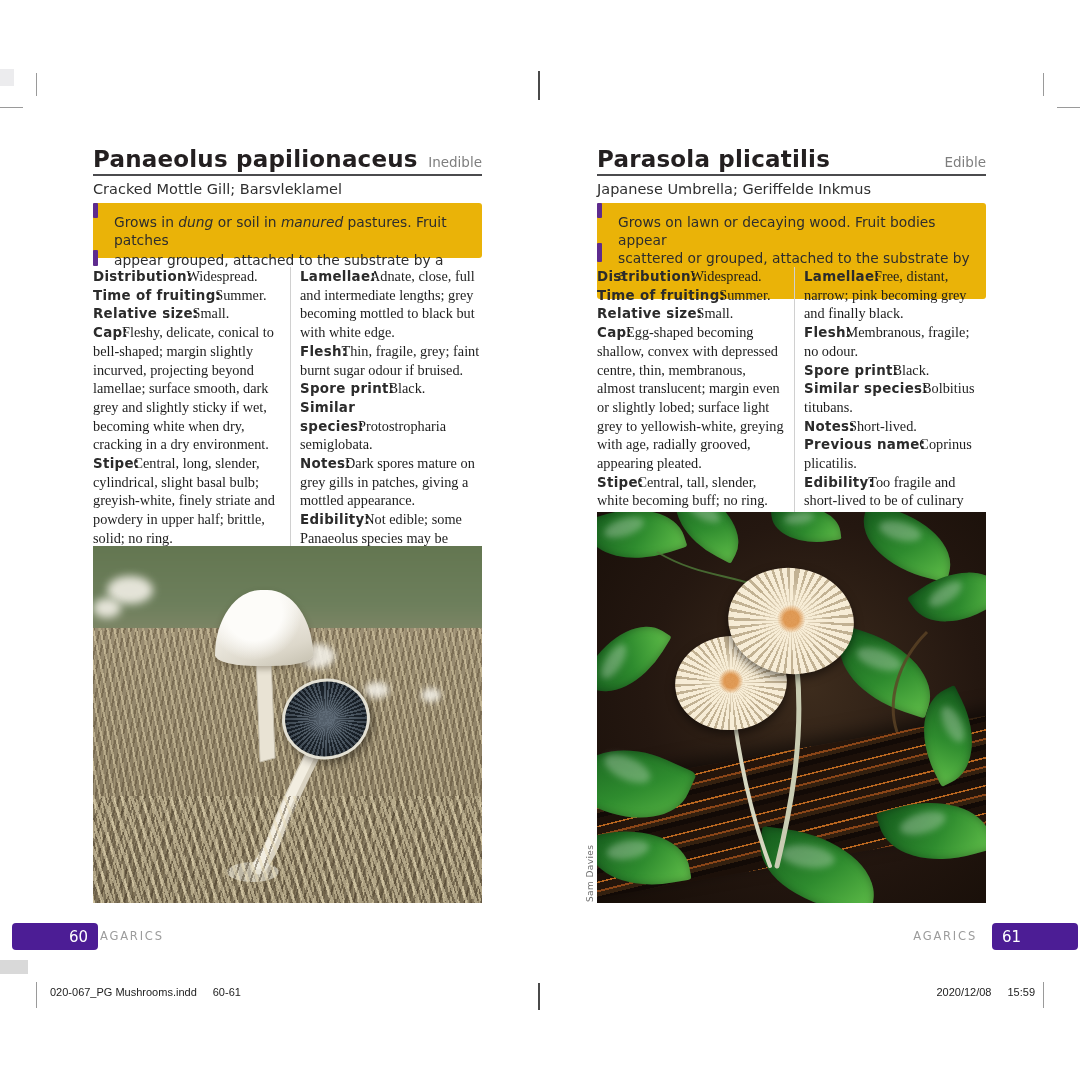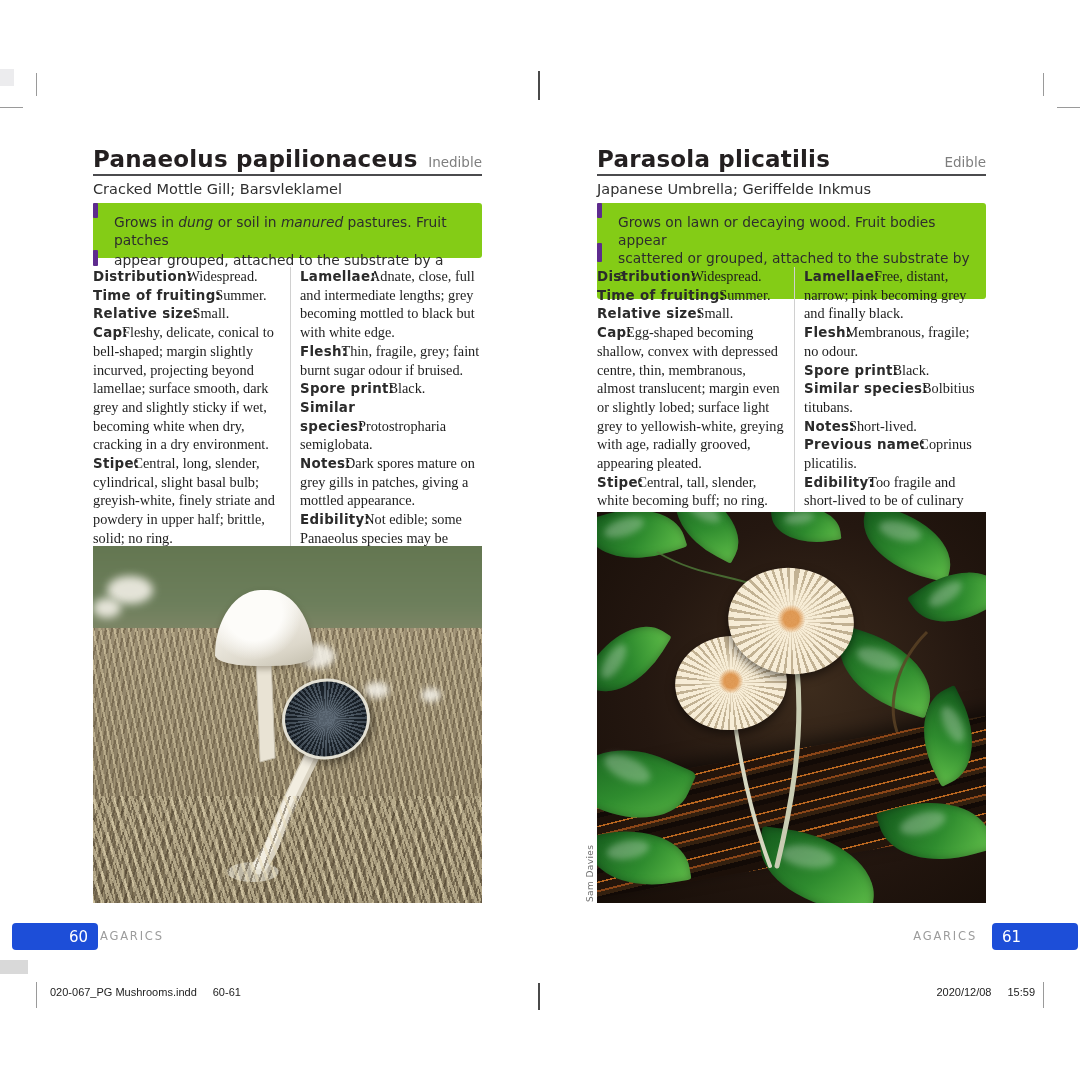--- a/index.html
+++ b/index.html
@@ -15,21 +15,21 @@
   
   .page{position:absolute;top:140px;width:389px;}
   .page.left{left:93px;} .page.right{left:597px;}
 
   .title-row{position:absolute;top:6px;left:0;width:100%;display:flex;align-items:flex-end;justify-content:space-between;}
   .sp-title{font-size:23px;font-weight:bold;color:#231f20;letter-spacing:.2px;line-height:26px;}
   .ed-tag{font-size:13.5px;color:#7e7e7e;padding-bottom:2px;}
   .title-rule{position:absolute;top:34px;left:0;width:100%;height:2px;background:#4b4b4e;}
   .common{position:absolute;top:41px;left:0;font-size:14.5px;color:#2f2f2f;}
 
-  .intro{position:absolute;top:63px;left:0;width:389px;background:#84cc16;border-radius:3px;
+  .intro{position:absolute;top:63px;left:0;width:389px;background:#eab308;border-radius:3px;
          box-sizing:border-box;padding:11px 12px 8px 21px;font-size:13.8px;line-height:17.8px;color:#2d2d2d;}
   .page.right .intro{padding-bottom:14px;}
   .intro-overflow{position:absolute;top:112px;left:21px;font-size:13.8px;line-height:17.8px;color:#2d2d2d;text-align:right;}
   .intro-overflow:empty{display:none;}
   .tick{position:absolute;width:5px;background:#5e2b8e;border-radius:1px;}
   .page.left .tick.t1{left:0;top:63px;height:15px;}
   .page.left .tick.t2{left:0;top:110px;height:16px;}
   .page.right .tick.t1{left:0;top:63px;height:15px;}
   .page.right .tick.t2{left:0;top:103px;height:19px;}
 
@@ -85,21 +85,21 @@
                repeating-conic-gradient(rgba(152,132,98,.55) 0deg 3deg,rgba(248,239,220,.6) 3deg 8.5deg),
                radial-gradient(circle,#f5e9cf 0 68%,#e4d5b5 100%);
     box-shadow:0 4px 10px rgba(0,0,0,.5);}
   .pcap.big{left:131px;top:56px;width:126px;height:106px;transform:rotate(7deg);}
   .pcap.small{left:78px;top:124px;width:112px;height:94px;transform:rotate(-6deg);}
 
   .credit{position:absolute;left:585px;top:840px;height:62px;writing-mode:vertical-rl;transform:rotate(180deg);
           font-size:9px;color:#6e6e6e;letter-spacing:.4px;}
 
   
-  .badge{position:absolute;top:923px;width:76px;height:27px;background:#1d4ed8;border-radius:4px;color:#ffffff;
+  .badge{position:absolute;top:923px;width:76px;height:27px;background:#4c1d95;border-radius:4px;color:#ffffff;
          font-size:15px;display:flex;align-items:center;}
   .badge.bleft{left:12px;justify-content:flex-end;padding-right:10px;}
   .badge.bright{left:992px;justify-content:flex-start;padding-left:10px;}
   .section-label{position:absolute;top:929px;font-size:11.5px;letter-spacing:1.8px;color:#9c9c9c;}
   .section-label.sleft{left:100px;}
   .section-label.sright{left:870px;width:107px;text-align:right;}
 
   
   .slug{position:absolute;top:986px;font-size:11px;color:#222222;font-family:"Liberation Sans","DejaVu Sans",sans-serif;}
   .slug.sl{left:50px;} .slug.sr{right:45px;}

